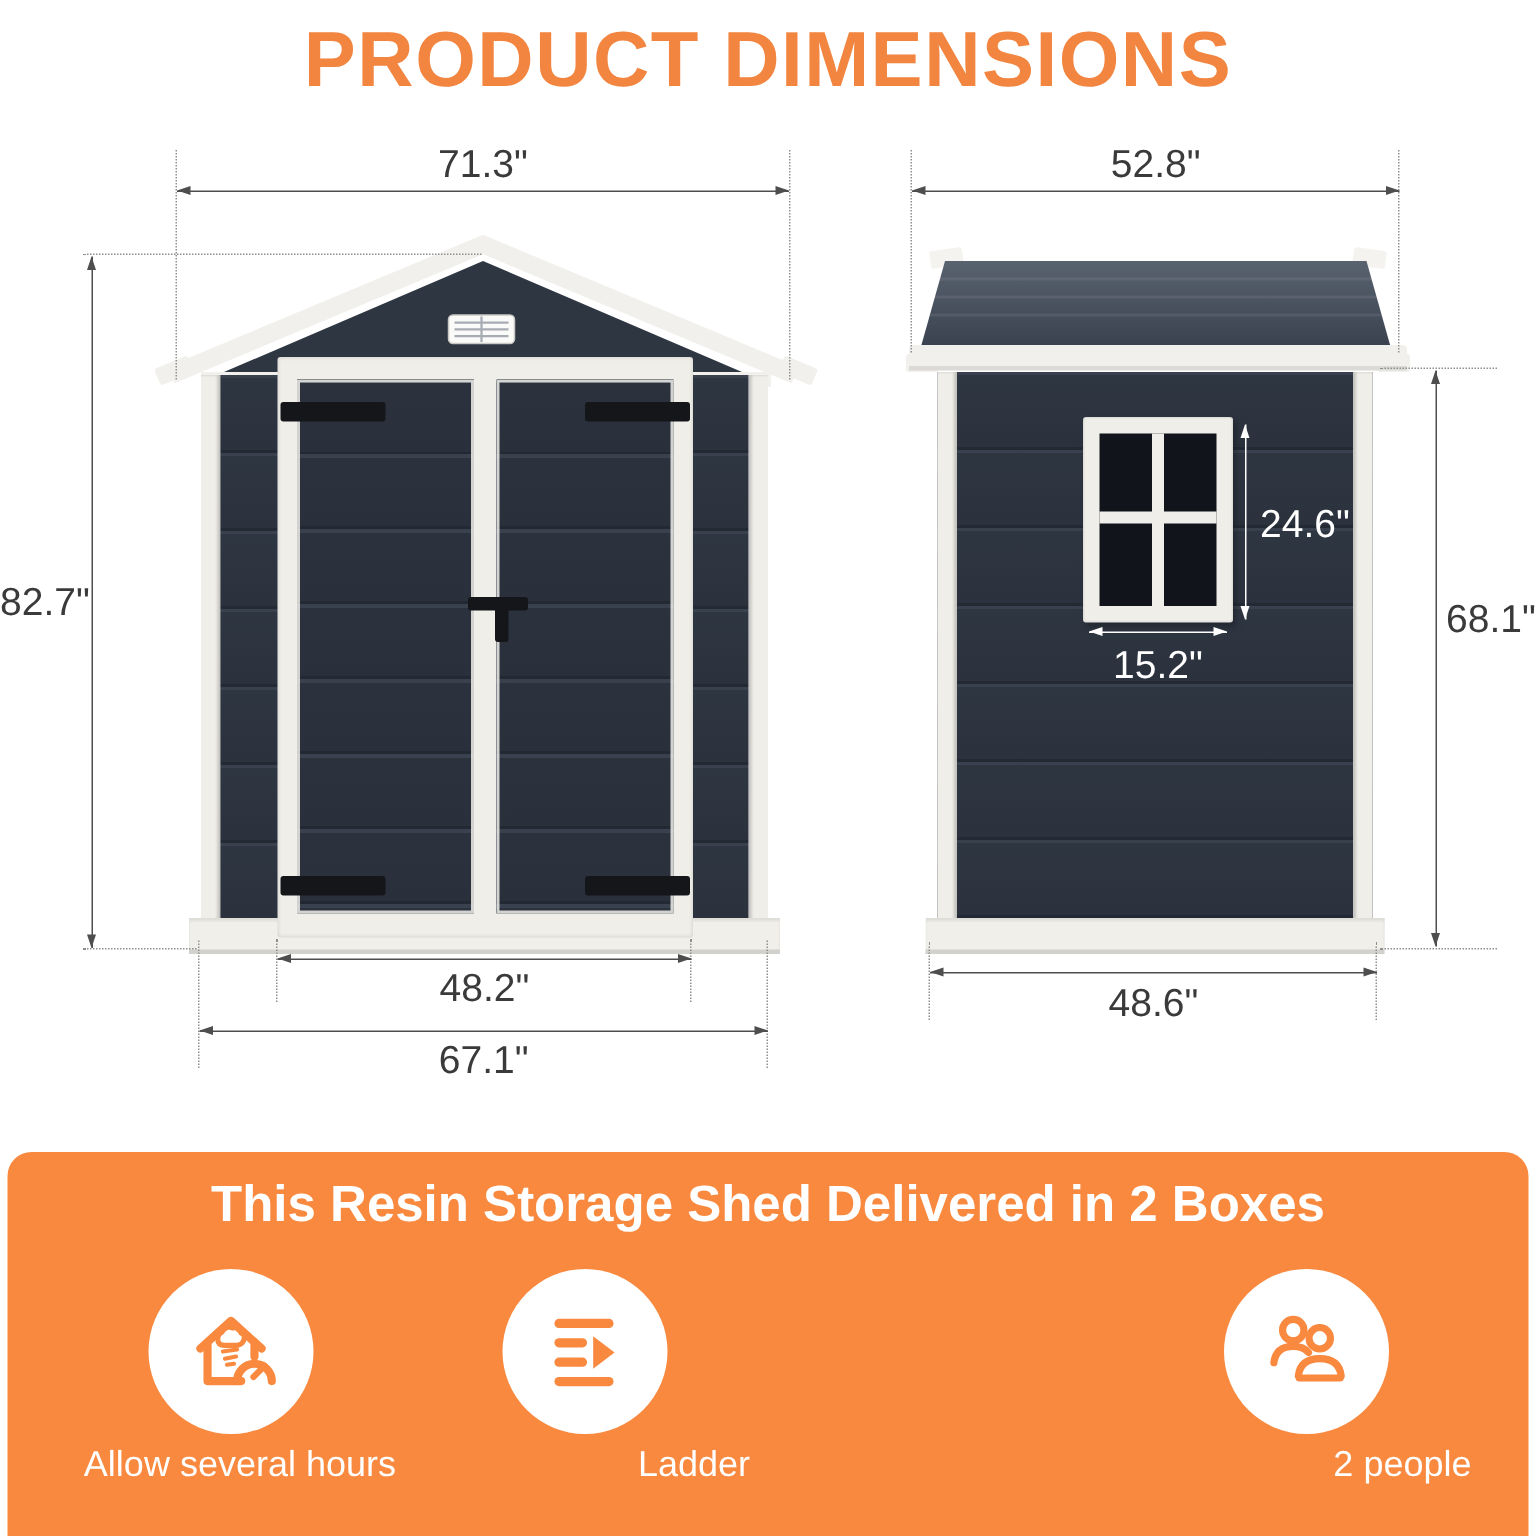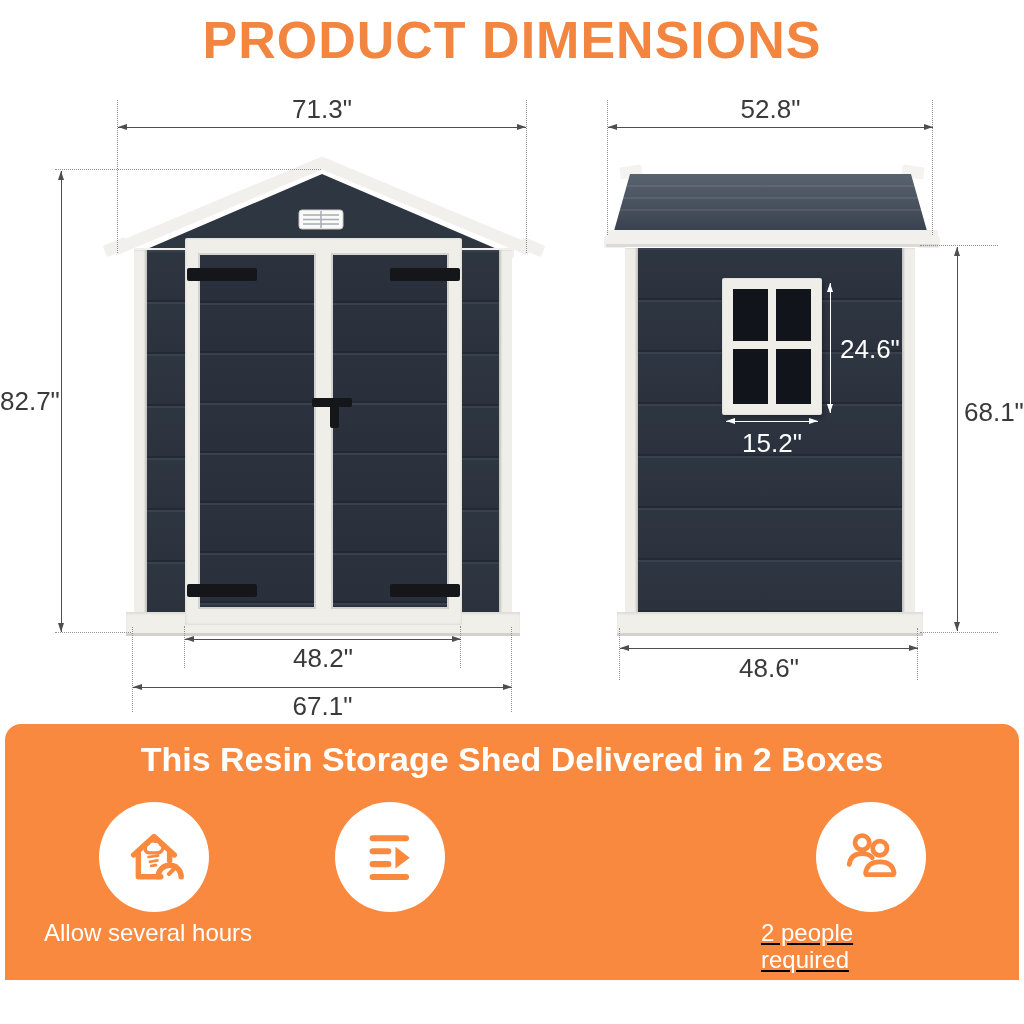--- a/index.html
+++ b/index.html
@@ -48,25 +48,25 @@
   .hinge{position:absolute;width:70px;height:13px;background:#15161A;border-radius:2px;}
   .handle-h{position:absolute;left:127px;top:160px;width:40px;height:9px;background:#15161A;border-radius:2px;}
   .handle-v{position:absolute;left:145px;top:164px;width:9px;height:26px;background:#15161A;border-radius:2px;}
   
   .window{position:absolute;left:722px;top:278px;width:100px;height:137px;background:#EFEEE9;
     border-radius:2px;box-shadow:2px 3px 4px rgba(0,0,0,.25), inset 0 0 2px rgba(0,0,0,.2);}
   .window .glass{position:absolute;left:11px;top:11px;width:78px;height:115px;background:#11151B;}
   .window .muntin-v{position:absolute;left:46px;top:11px;width:8px;height:115px;background:#EFEEE9;}
   .window .muntin-h{position:absolute;left:11px;top:63px;width:78px;height:8px;background:#EFEEE9;}
   
-  .banner{position:absolute;left:5px;top:724px;width:1014px;height:256px;background:#F8893F;
+  .banner{position:absolute;left:5px;top:768px;width:1014px;height:256px;background:#F8893F;
     border-radius:16px 16px 0 0;}
   .banner-heading{position:absolute;left:0;top:16px;width:100%;text-align:center;color:#ffffff;
     font-size:34px;font-weight:bold;}
-  .feature{position:absolute;top:78px;width:220px;text-align:left;}
+  .feature{position:absolute;top:78px;width:220px;text-align:right;}
   .feature .circle{width:110px;height:110px;border-radius:50%;background:#ffffff;margin:0 auto;
     display:flex;align-items:center;justify-content:center;}
   .feature .circle svg{width:68px;height:68px;}
   .feature .flabel{margin-top:7px;color:#ffffff;font-size:24px;line-height:27px;}
   .feature .flabel span{display:block;}
   svg{display:block;}
 </style>
 </head>
 <body>
 
@@ -200,33 +200,36 @@
     <div class="feature" style="left:275px;">
       <div class="circle">
         <svg viewBox="0 0 100 100" fill="#F8893F">
           <rect x="20" y="18" width="58" height="9" rx="4.5"></rect>
           <rect x="20" y="37" width="32" height="9" rx="4.5"></rect>
           <rect x="20" y="56" width="32" height="9" rx="4.5"></rect>
           <rect x="20" y="75" width="58" height="9" rx="4.5"></rect>
           <path d="M58 35 L79 51 L58 67 Z"></path>
         </svg>
       </div>
-    </div>
-
-
-    <div class="feature" style="left:756px;text-decoration:underline;">
+      <div class="flabel">
+        <span>Ladder</span>
+        <span></span>
+      </div>
+    </div>
+
+
+    <div class="feature" style="left:756px;">
       <div class="circle">
         <svg viewBox="0 0 100 100" stroke="#F8893F" fill="none" stroke-linecap="round" stroke-linejoin="round">
           <circle cx="37" cy="29" r="10.5" stroke-width="7"></circle>
           <path d="M18 61 q2 -16 19 -16 q10 0 15 6" stroke-width="7"></path>
           <circle cx="63" cy="37" r="10.5" stroke-width="7"></circle>
           <path d="M42 74 q2 -17 21 -17 q19 0 21 17" stroke-width="7"></path>
           <path d="M43 76 h40" stroke-width="7"></path>
         </svg>
       </div>
       <div class="flabel">
         <span>2 people</span>
-        <span>required</span>
       </div>
     </div>
   </div>
 
 </div>
 
 </body></html>

